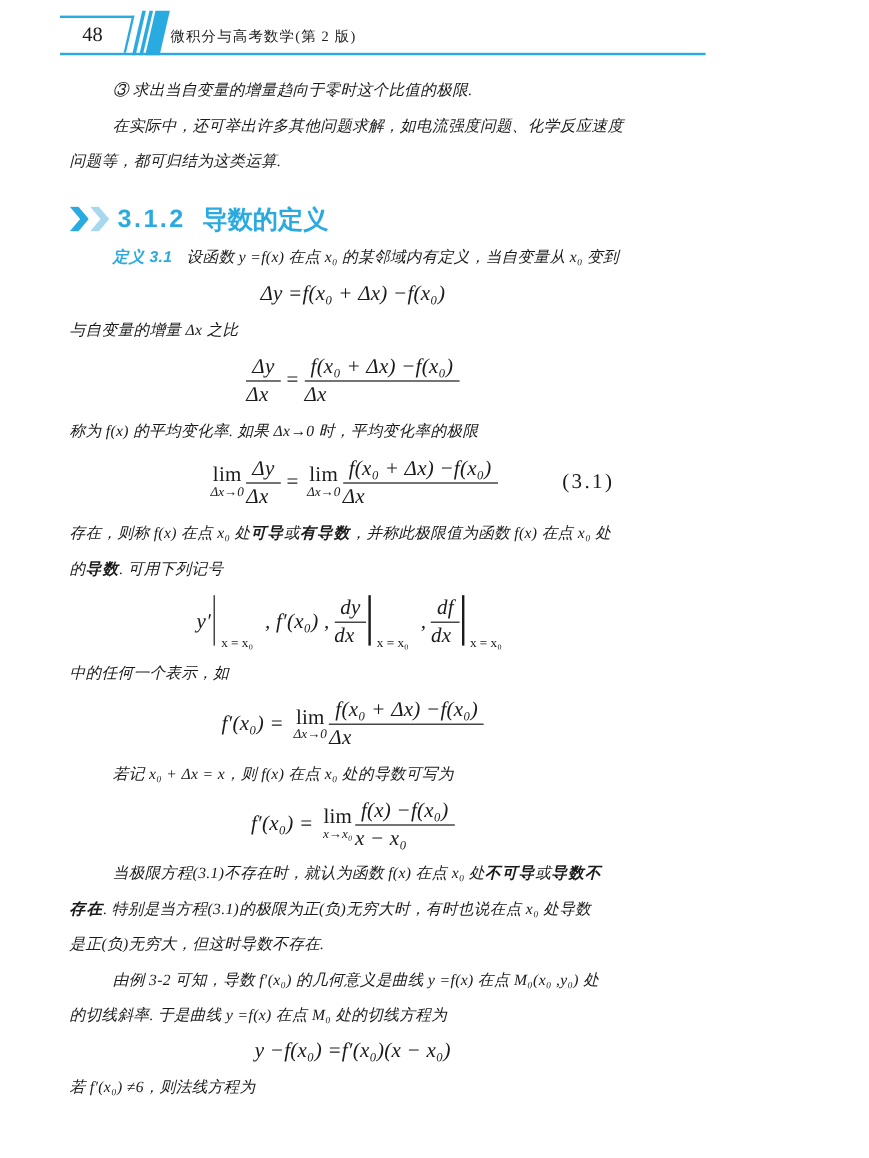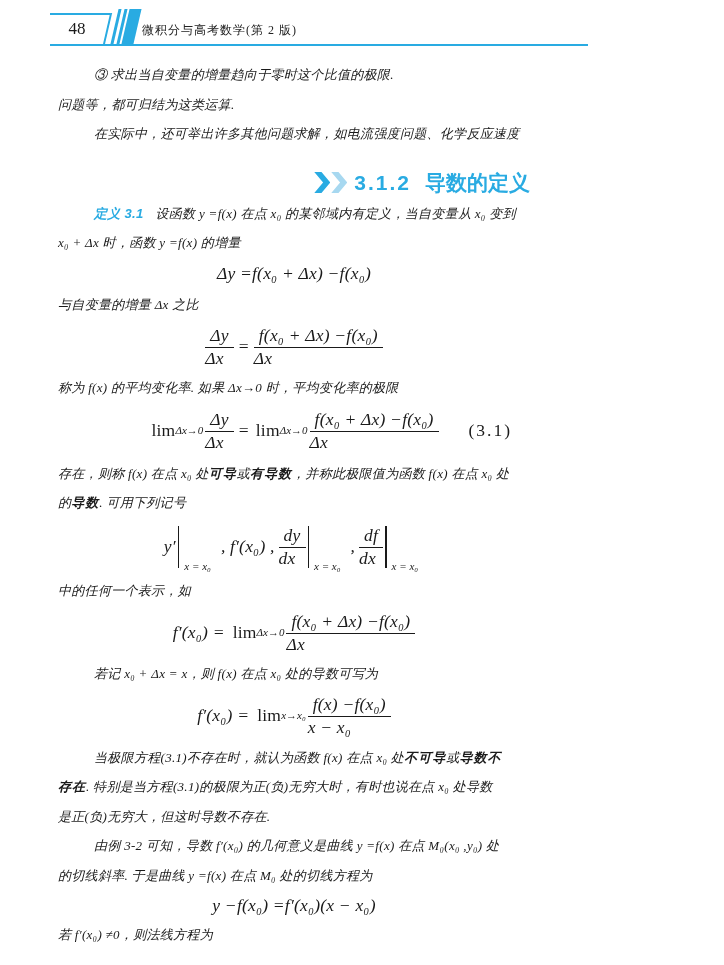--- a/index.html
+++ b/index.html
@@ -23,45 +23,45 @@
   
   main{position:absolute;top:46px;left:58px;right:58px;}
   .line{margin:0;font-size:13px;line-height:29.5px;letter-spacing:0.3px;text-align:justify;font-style:italic;}
   .indent{text-indent:36px;}
   .mt14{margin-top:14px;}
   .mt16{}
   .b{font-family:"Liberation Sans","DejaVu Sans",sans-serif;font-weight:bold;letter-spacing:1px;}
   
   .section-h{margin:18px 0 0 0;height:32px;display:flex;align-items:center;
     font-family:"Liberation Sans","DejaVu Sans",sans-serif;font-weight:bold;
-    font-size:21px;color:#29abe2;justify-content:flex-end;}
+    font-size:21px;color:#29abe2;}
   .chev{display:inline-block;width:16px;height:21px;
     clip-path:polygon(0% 0%,45% 0%,100% 50%,45% 100%,0% 100%,55% 50%);}
   .chev.c1{background:#29abe2;margin-right:1px;}
   .chev.c2{background:#a7d8f0;margin-right:7px;}
   .sec-num{margin-right:14px;letter-spacing:2px;}
   .def-label{font-family:"Liberation Sans","DejaVu Sans",sans-serif;font-weight:bold;
     color:#29abe2;margin-right:12px;}
   
   .formula{display:flex;justify-content:center;align-items:center;
     font-size:17.5px;position:relative;letter-spacing:0.2px;}
   .h30{height:30px}.h32{height:32px}.h54{height:54px}.h56{height:56px}.h58{height:58px}
   .m{font-style:italic;}
   .frac{display:inline-flex;flex-direction:column;text-align:left;margin:0 0;font-style:italic;}
   .frac .num{padding:0 5px 2px;border-bottom:1.5px solid #1a1a1a;line-height:20px;}
   .frac .den{padding-top:0;line-height:20px;}
-  .lim{display:inline-flex;align-items:center;margin:0 2px;}
+  .lim{display:inline-flex;flex-direction:column;align-items:center;margin:0 2px;}
   .lim .op{font-style:normal;line-height:19px;}
   .lim .sub{font-size:11px;line-height:11px;font-style:italic;letter-spacing:0;}
   .eq{margin:0 5px;font-style:normal;}
   .lead{margin-right:6px;}
   .eqno{position:absolute;right:18px;font-style:normal;letter-spacing:2px;}
   .bargrp{display:inline-flex;align-items:flex-end;height:42px;margin:0 6px 0 2px;}
   .vbar{width:1.5px;height:42px;background:#1a1a1a;}
-  .atsub{font-size:11px;font-style:italic;margin-left:5px;transform:translateY(4px);letter-spacing:0;}
+  .atsub{font-size:11px;margin-left:5px;transform:translateY(4px);letter-spacing:0;}
   .sep{margin:0 4px;}
 </style>
 </head>
 <body>
 
 <div class="page">
 
   <div>
     <div class="pn-top"></div>
     <div class="pn-edge"></div>
@@ -70,32 +70,31 @@
     <div class="stripe s2"></div>
     <div class="stripe s3"></div>
     <div class="book-title">微积分与高考数学(第 2 版)</div>
     <div class="hdr-rule"></div>
   </div>
 
   <main>
 
     <p class="line indent mt14">③ 求出当自变量的增量趋向于零时这个比值的极限.</p>
 
+    <p class="line indent">在实际中，还可举出许多其他问题求解，如电流强度问题、化学反应速度</p>
     <p class="line">问题等，都可归结为这类运算.</p>
-    <p class="line indent">在实际中，还可举出许多其他问题求解，如电流强度问题、化学反应速度</p>
 
     <h2 class="section-h">
       <span class="chev c1"></span>
       <span class="chev c2"></span>
       <span class="sec-num">3.1.2</span>
       <span>导数的定义</span>
     </h2>
 
     <p class="line indent mt16"><span class="def-label">定义 3.1</span><span>设函数 y =f(x) 在点 x₀ 的某邻域内有定义，当自变量从 x₀ 变到</span></p>
-    <p class="line">x₀ + Δx 时，函数 y =f(x) 的增量</p>
 
     <div class="formula h32 m">Δy =f(x₀ + Δx) −f(x₀)</div>
 
     <p class="line">与自变量的增量 Δx 之比</p>
 
     <div class="formula h54">
       <span class="frac">
           <span class="num">Δy</span>
           <span class="den">Δx</span>
         </span>
@@ -188,16 +187,16 @@
 
     <p class="line indent"><span>当极限方程(3.1)不存在时，就认为函数 f(x) 在点 x₀ 处</span><span class="b">不可导</span><span>或</span><span class="b">导数不</span></p>
     <p class="line"><span class="b">存在</span><span>. 特别是当方程(3.1)的极限为正(负)无穷大时，有时也说在点 x₀ 处导数</span></p>
     <p class="line">是正(负)无穷大，但这时导数不存在.</p>
 
     <p class="line indent">由例 3-2 可知，导数 f′(x₀) 的几何意义是曲线 y =f(x) 在点 M₀(x₀ ,y₀) 处</p>
     <p class="line">的切线斜率. 于是曲线 y =f(x) 在点 M₀ 处的切线方程为</p>
 
     <div class="formula h30 m">y −f(x₀) =f′(x₀)(x − x₀)</div>
 
-    <p class="line">若 f′(x₀) ≠0，则法线方程为</p>
+    <p class="line">若 f′(x₀) ≠6，则法线方程为</p>
 
   </main>
 </div>
 
 </body></html>

